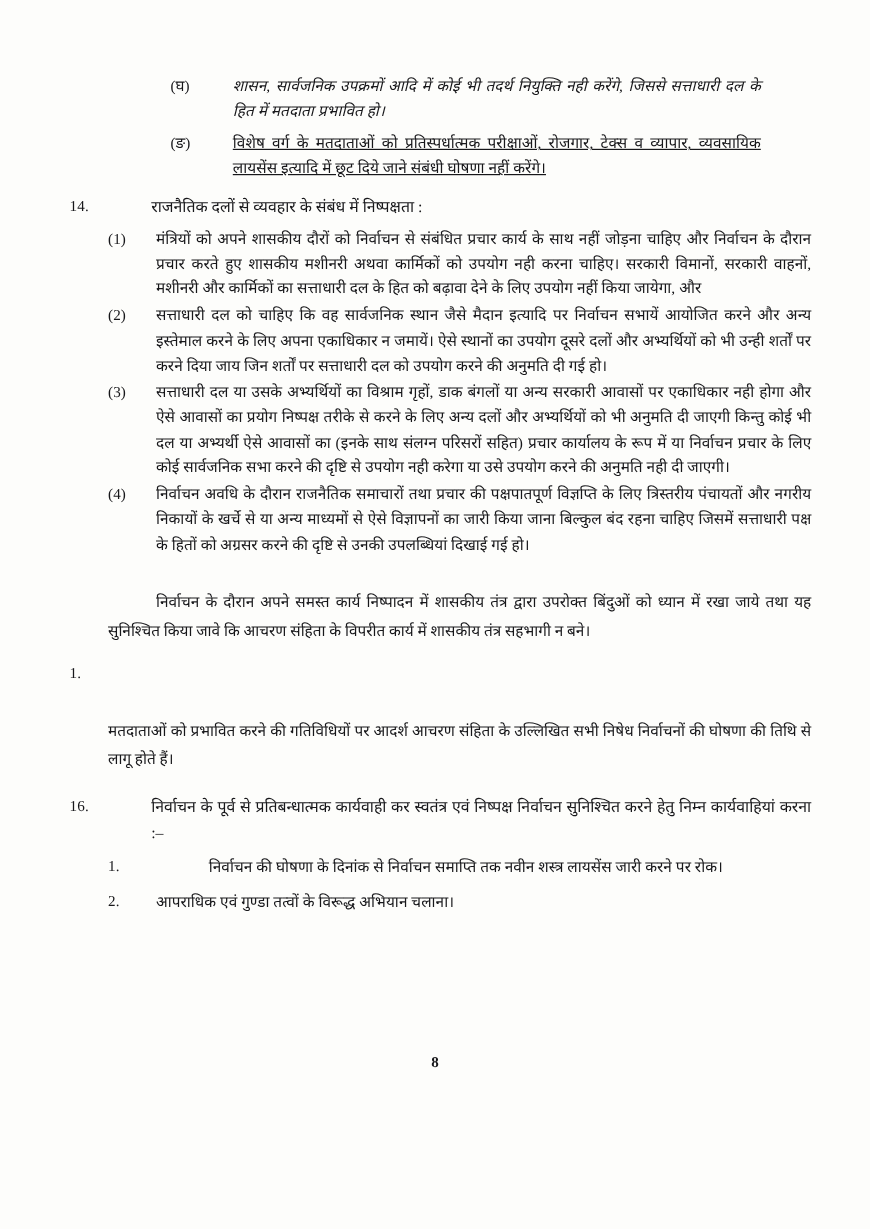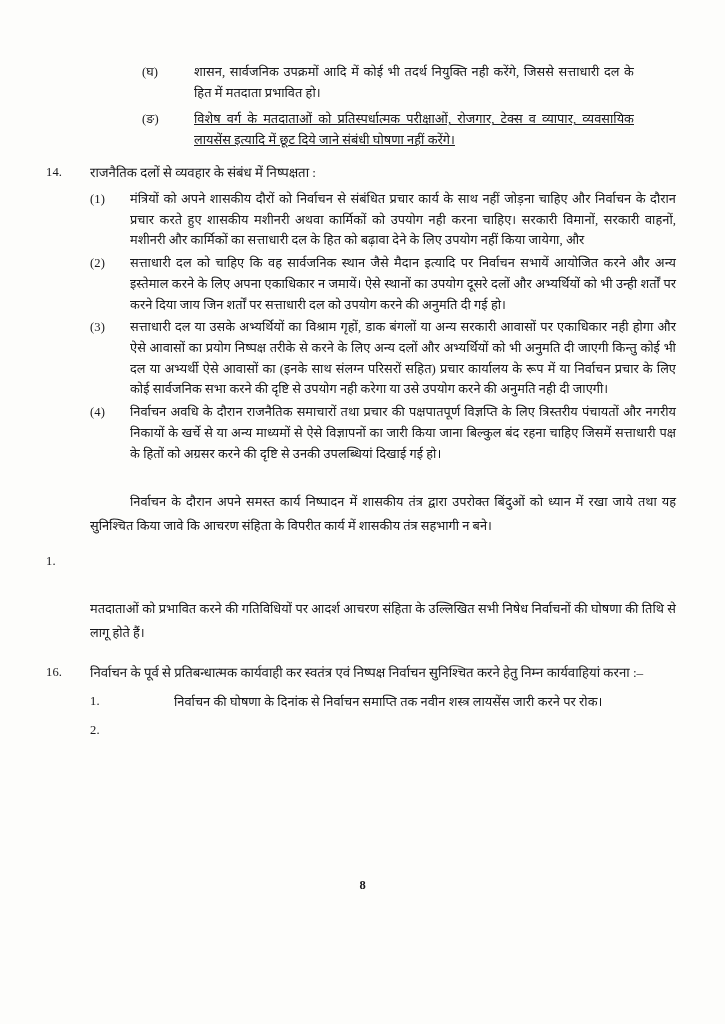--- a/index.html
+++ b/index.html
@@ -44,26 +44,27 @@
   .body-text {
     flex: 1 1 auto;
     font-size: 12.8px;
     line-height: 1.62;
     text-align: justify;
     letter-spacing: 0.05px;
   }
 
   
   .lvl-sub .marker { width: 52px; padding-left: 96px; box-sizing: content-box; }
-  .lvl-num .marker { width: 44px; }
+  .lvl-num .marker { width: 44px; margin-left: 12px; }
   .lvl-deep .marker { width: 40px; padding-left: 44px; box-sizing: content-box; }
 
   .heading-text {
     font-size: 13.2px;
     line-height: 1.6;
+    margin-left: 24px;
   }
 
   .block-gap { height: 9px; }
   .small-gap { height: 4px; }
   .hang-para {
     margin-left: 44px;
     width: 586px;
     font-size: 12.8px;
     line-height: 1.86;
     text-align: justify;
@@ -84,21 +85,21 @@
   .spacer-lg { height: 16px; }
 </style>
 </head>
 <body>
 
 <div class="page">
   <div class="content">
 
     <div class="row lvl-sub">
       <div class="marker">(घ)</div>
-      <div class="body-text" style="width:440px;flex:0 0 auto;">शासन, सार्वजनिक उपक्रमों आदि में कोई भी तदर्थ नियुक्ति नही करेंगे, जिससे सत्ताधारी दल के हित में मतदाता प्रभावित हो।</div>
+      <div class="body-text" style="width:440px;flex:0 0 auto;font-style:italic;">शासन, सार्वजनिक उपक्रमों आदि में कोई भी तदर्थ नियुक्ति नही करेंगे, जिससे सत्ताधारी दल के हित में मतदाता प्रभावित हो।</div>
     </div>
 
     <div class="small-gap"></div>
 
     <div class="row lvl-sub">
       <div class="marker">(ङ)</div>
       <div class="body-text" style="width:440px;flex:0 0 auto;text-decoration:underline;">विशेष वर्ग के मतदाताओं को प्रतिस्पर्धात्मक परीक्षाओं, रोजगार, टेक्स व व्यापार, व्यवसायिक लायसेंस इत्यादि में छूट दिये जाने संबंधी घोषणा नहीं करेंगे।</div>
     </div>
 
     <div class="block-gap"></div>
@@ -155,18 +156,19 @@
 
     <div class="row lvl-deep">
       <div class="marker">1.</div>
       <div class="body-text" style="line-height:1.8;margin-left:44px;">निर्वाचन की घोषणा के दिनांक से निर्वाचन समाप्ति तक नवीन शस्त्र लायसेंस जारी करने पर रोक।</div>
     </div>
 
     <div class="small-gap"></div>
 
     <div class="row lvl-deep">
       <div class="marker">2.</div>
+      <div class="body-text" style="line-height:1.8;">आपराधिक एवं गुण्डा तत्वों के विरूद्ध अभियान चलाना।</div>
     </div>
 
   </div>
 
   <div class="page-number">8</div>
 </div>
 
 </body></html>

